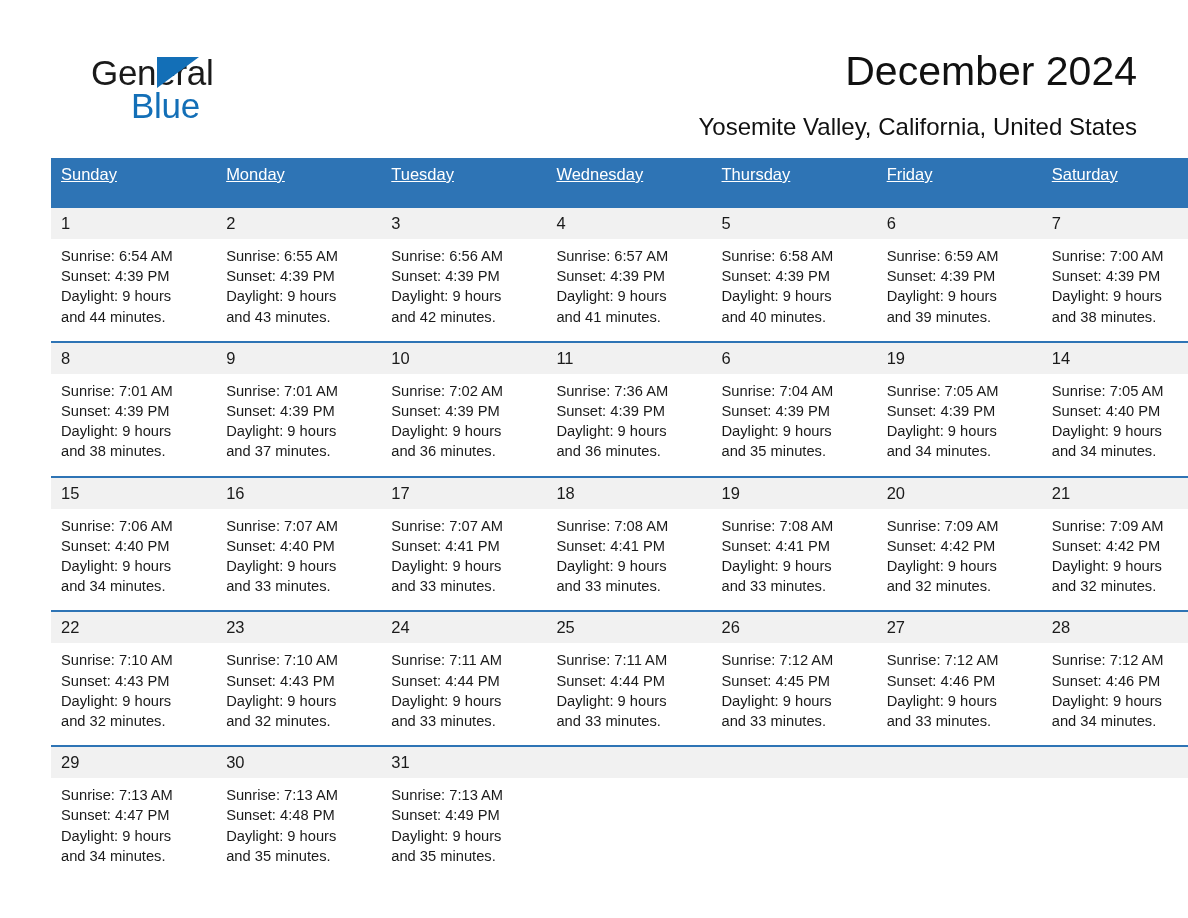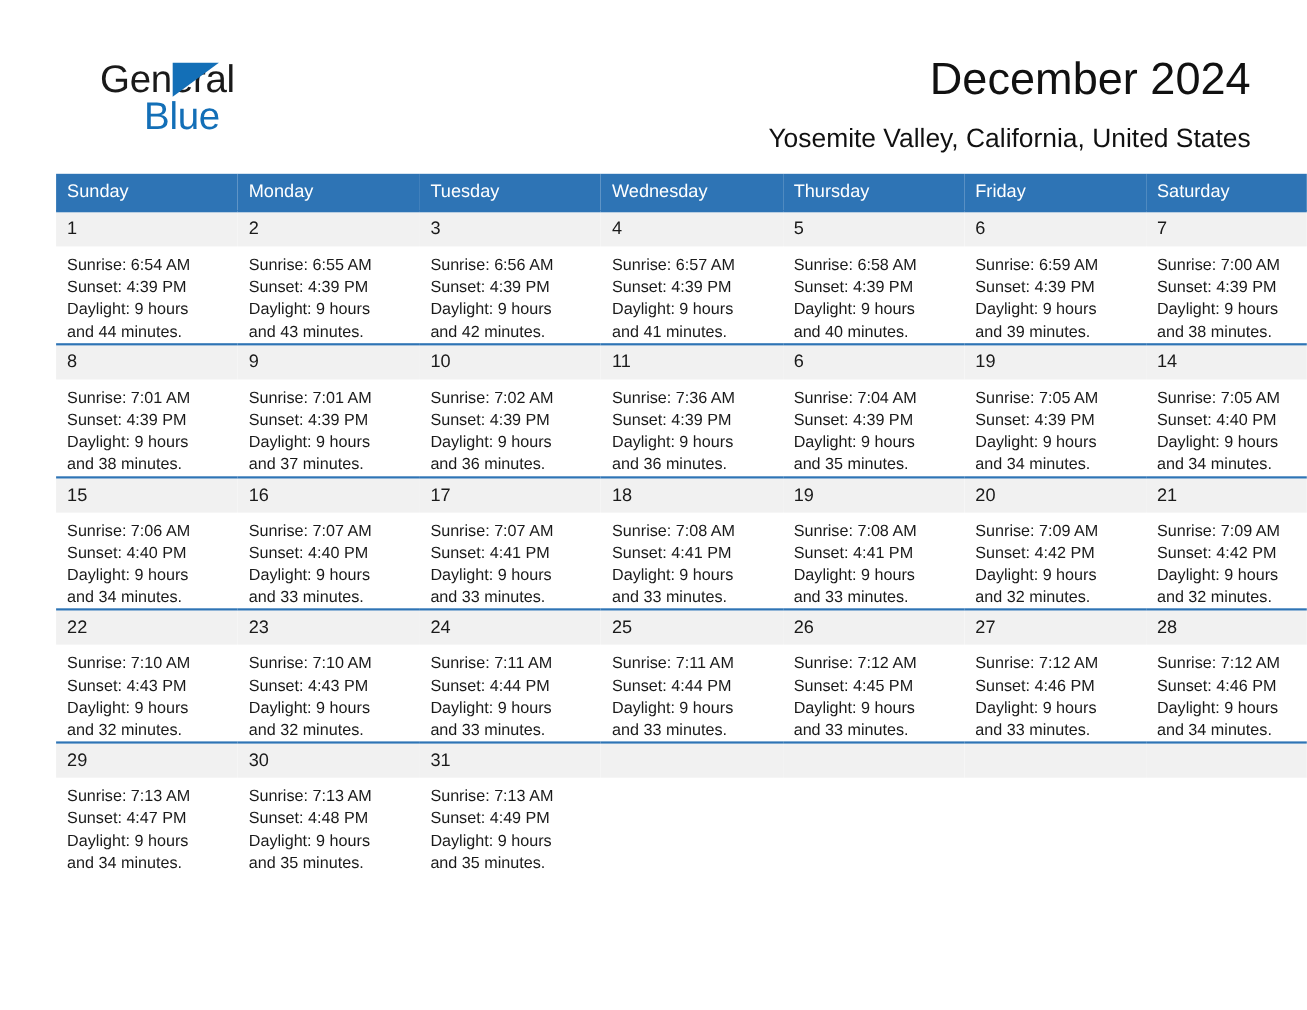--- a/index.html
+++ b/index.html
@@ -94,23 +94,24 @@
     width: 1086px;
     border-collapse: collapse;
     table-layout: fixed;
   }
   .calendar th {
     background: #2e74b5;
     color: #ffffff;
     font-weight: normal;
     font-size: 16.5px;
     text-align: left;
-    padding: 6px 0 7px 10px;
+    padding: 6px 0 22px 10px;
     line-height: 20px;
     border: none;
+    text-decoration: underline;
   }
   .calendar td {
     vertical-align: top;
     padding: 0;
     border: none;
     width: 155.14px;
     background: #ffffff;
   }
   .week-row > td {
     border-top: 2px solid #2e74b5;
@@ -123,21 +124,21 @@
     font-size: 16.5px;
     color: #1a1a1a;
     padding: 5px 0 6px 10px;
     line-height: 20px;
     min-height: 20px;
   }
   .daynum.empty {
     color: transparent;
   }
   .details {
-    padding: 7px 8px 0 10px;
+    padding: 7px 8px 14px 10px;
     font-size: 14.7px;
     line-height: 20.2px;
     color: #1a1a1a;
   }
   .details div {
     white-space: nowrap;
   }
   .cell-empty .details {
     height: 81px;
   }

